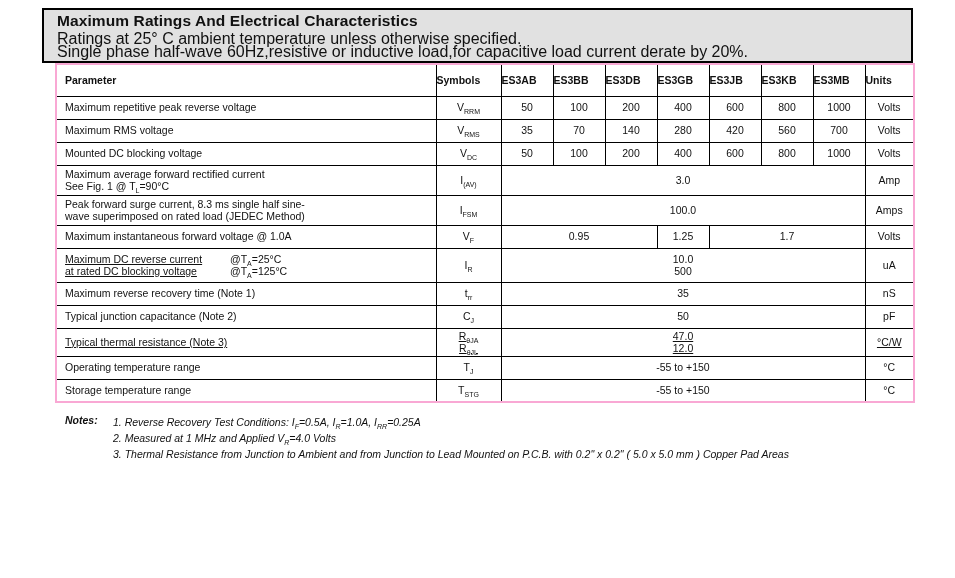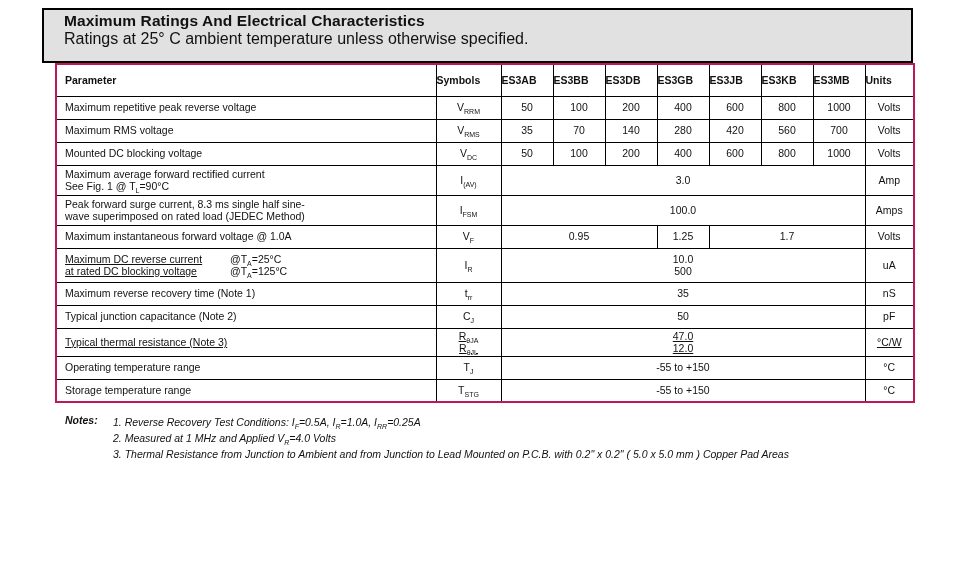--- a/index.html
+++ b/index.html
@@ -4,32 +4,32 @@
 <style>
   * { margin: 0; padding: 0; box-sizing: border-box; }
   html, body { width: 955px; height: 578px; background: #ffffff; overflow: hidden; }
   body { font-family: "Liberation Sans", "DejaVu Sans", sans-serif; color: #111; }
 
   .page { position: absolute; left: 42px; top: 8px; width: 871px; }
 
   .header-box {
     background: #e1e1e1;
     border: 2px solid #000;
-    padding: 2px 8px 4px 20px;
+    padding: 2px 8px 4px 13px;
     height: 55px;
   }
   .title { font-size: 15.5px; font-weight: bold; letter-spacing: 0.1px; margin-bottom: 2px; }
   .subtitle { font-size: 16px; line-height: 13px; }
 
   table.ratings {
     border-collapse: collapse;
     table-layout: fixed;
     margin-left: 13px;
     width: 858px;
-    border: 2px solid #be185d;
+    border: 2px solid #f9a8d4;
   }
   table.ratings th, table.ratings td {
     border: 1px solid #000;
     font-size: 10.5px;
     vertical-align: middle;
     overflow: hidden;
   }
   th { font-weight: bold; text-align: left; padding-left: 8px; height: 32px; font-size: 11px; }
   th.c { padding-left: 0; }
   td.param { text-align: left; padding: 2px 4px 2px 8px; line-height: 12.5px; }
@@ -47,20 +47,21 @@
   .note-item { line-height: 16px; }
 </style>
 </head>
 <body>
 
 <div class="page">
 
   <div class="header-box">
     <div class="title">Maximum Ratings And Electrical Characteristics</div>
     <div class="subtitle">Ratings at 25° C ambient temperature unless otherwise specified.</div>
+    <div class="subtitle">Single phase half-wave 60Hz,resistive or inductive load,for capacitive load current derate by 20%.</div>
   </div>
 
   <table class="ratings">
     <colgroup>
       <col style="width:380px">
         <col style="width:65px">
       <col style="width:52px">
         <col style="width:52px">
         <col style="width:52px">
       <col style="width:52px">

